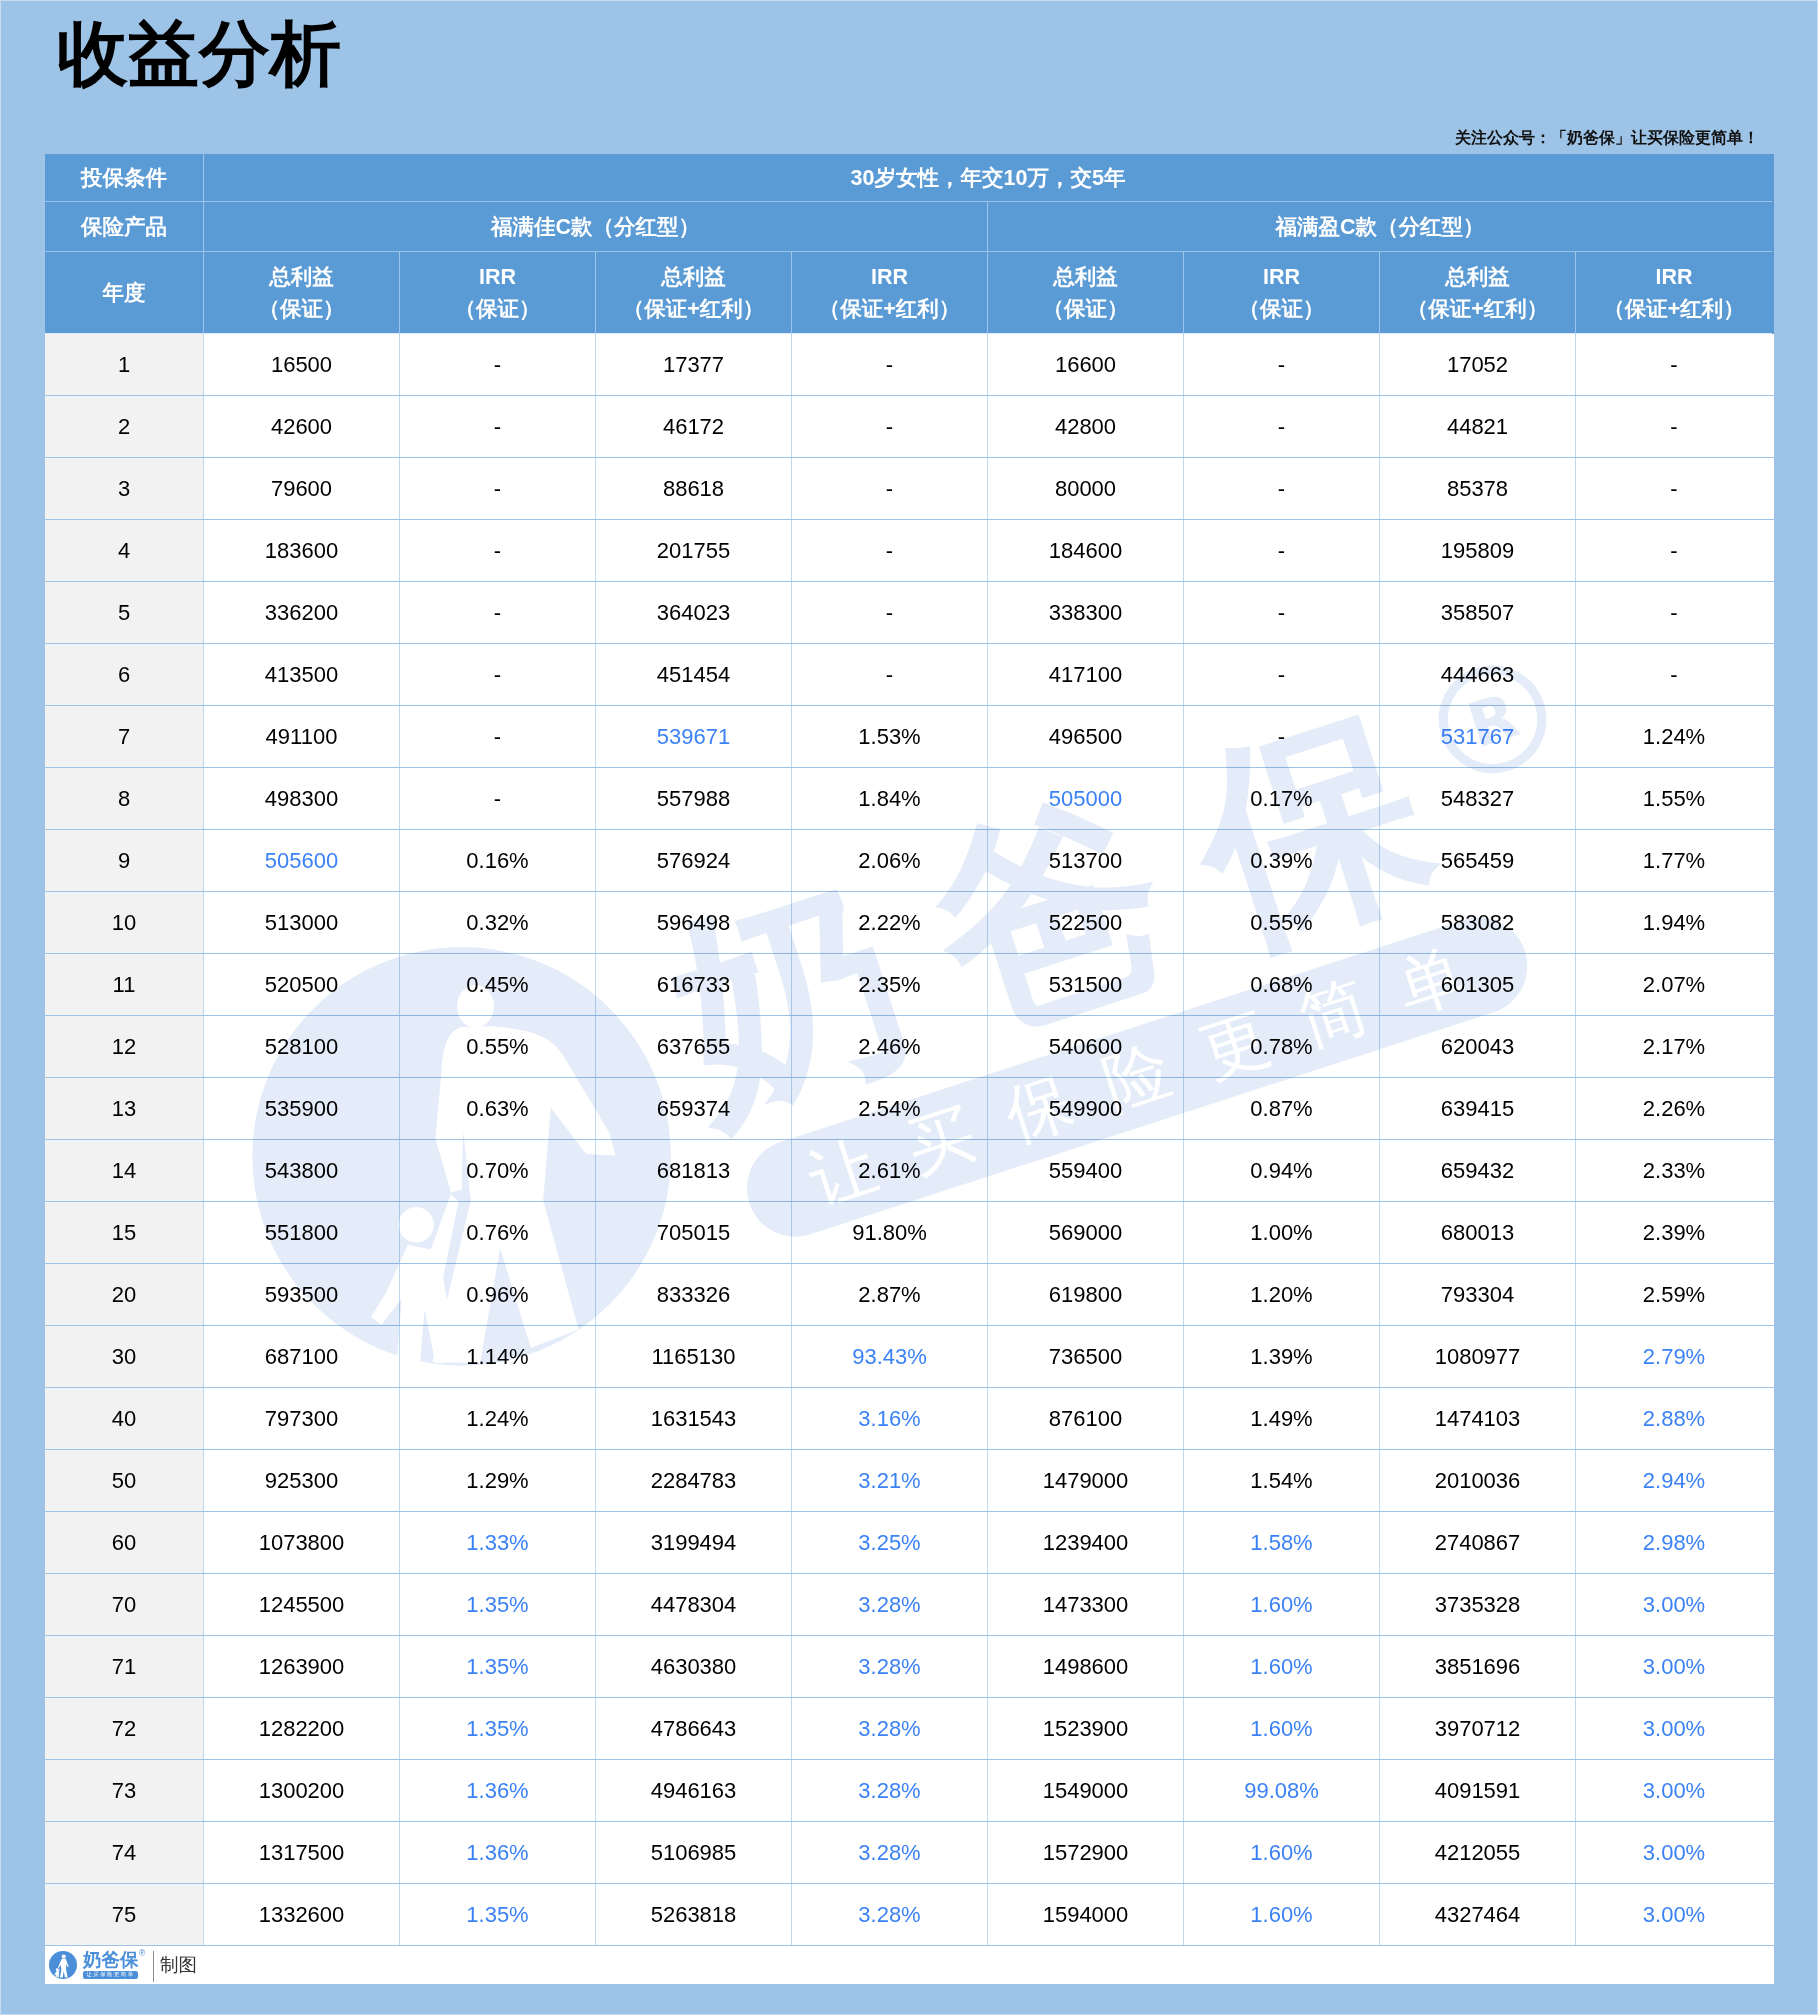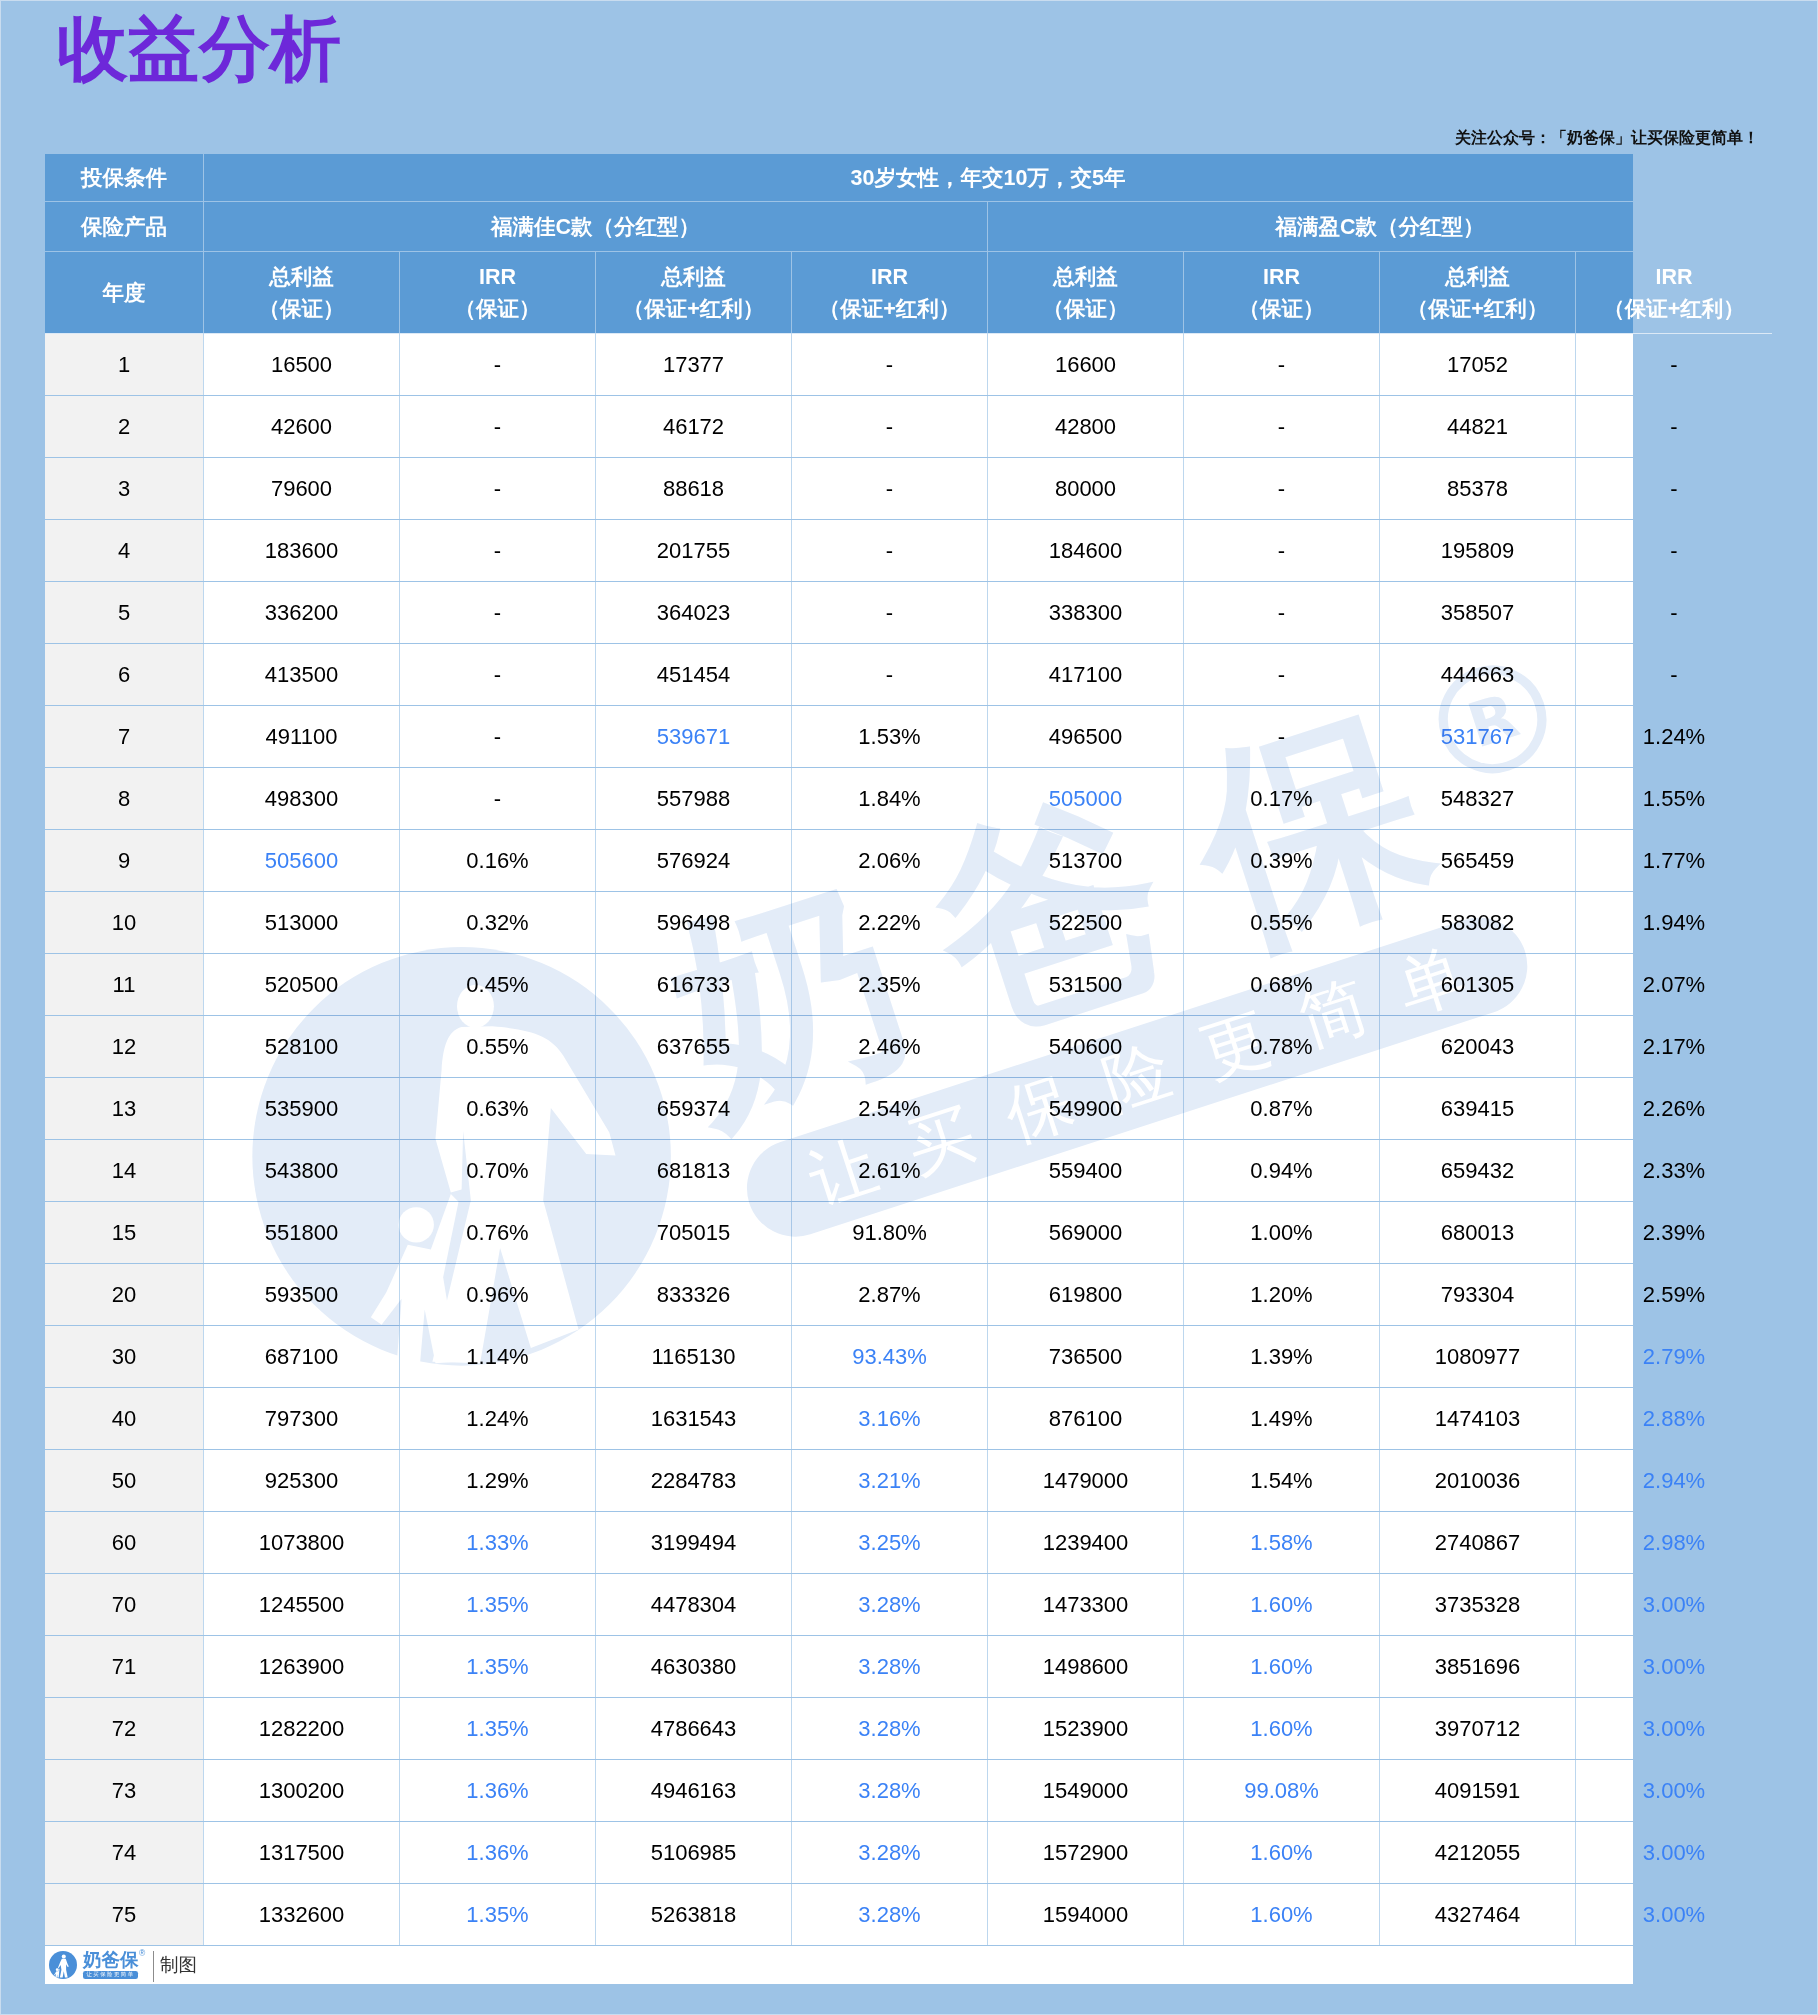--- a/index.html
+++ b/index.html
@@ -4,27 +4,27 @@
 <style>
   html, body { margin: 0; padding: 0; }
   body {
     width: 1818px; height: 2015px; position: relative; overflow: hidden;
     background: #9DC3E6;
     font-family: "Liberation Sans", "DejaVu Sans", sans-serif;
   }
   .frame { position: absolute; left: 0; top: 0; width: 1818px; height: 2015px; box-sizing: border-box; border: 0.8px solid #C9DCEF; pointer-events: none; }
   .title {
     position: absolute; left: 57px; top: 7.7px;
-    font-size: 71px; line-height: 92px; font-weight: 700; color: #6d28d9; font-family: Liberation Mono, monospace;
+    font-size: 71px; line-height: 92px; font-weight: 700; color: #000000;
   }
   .tagline {
     position: absolute; right: 59px; top: 125px;
     font-size: 16px; line-height: 26px; color: #111111; font-weight: 700;
   }
-  .table { position: absolute; left: 45px; top: 154px; width: 1588px; }
+  .table { position: absolute; left: 45px; top: 154px; width: 1729px; }
   .thead {
     display: grid;
     grid-template-columns: 159px repeat(8, 196px);
     grid-template-rows: 48px 50px 82px;
     background: #5B9BD5;
   }
   .hc {
     box-sizing: border-box;
     display: flex; flex-direction: column; align-items: center; justify-content: center;
     color: #FFFFFF; font-weight: 700; font-size: 21.5px; line-height: 32px; text-align: center;

